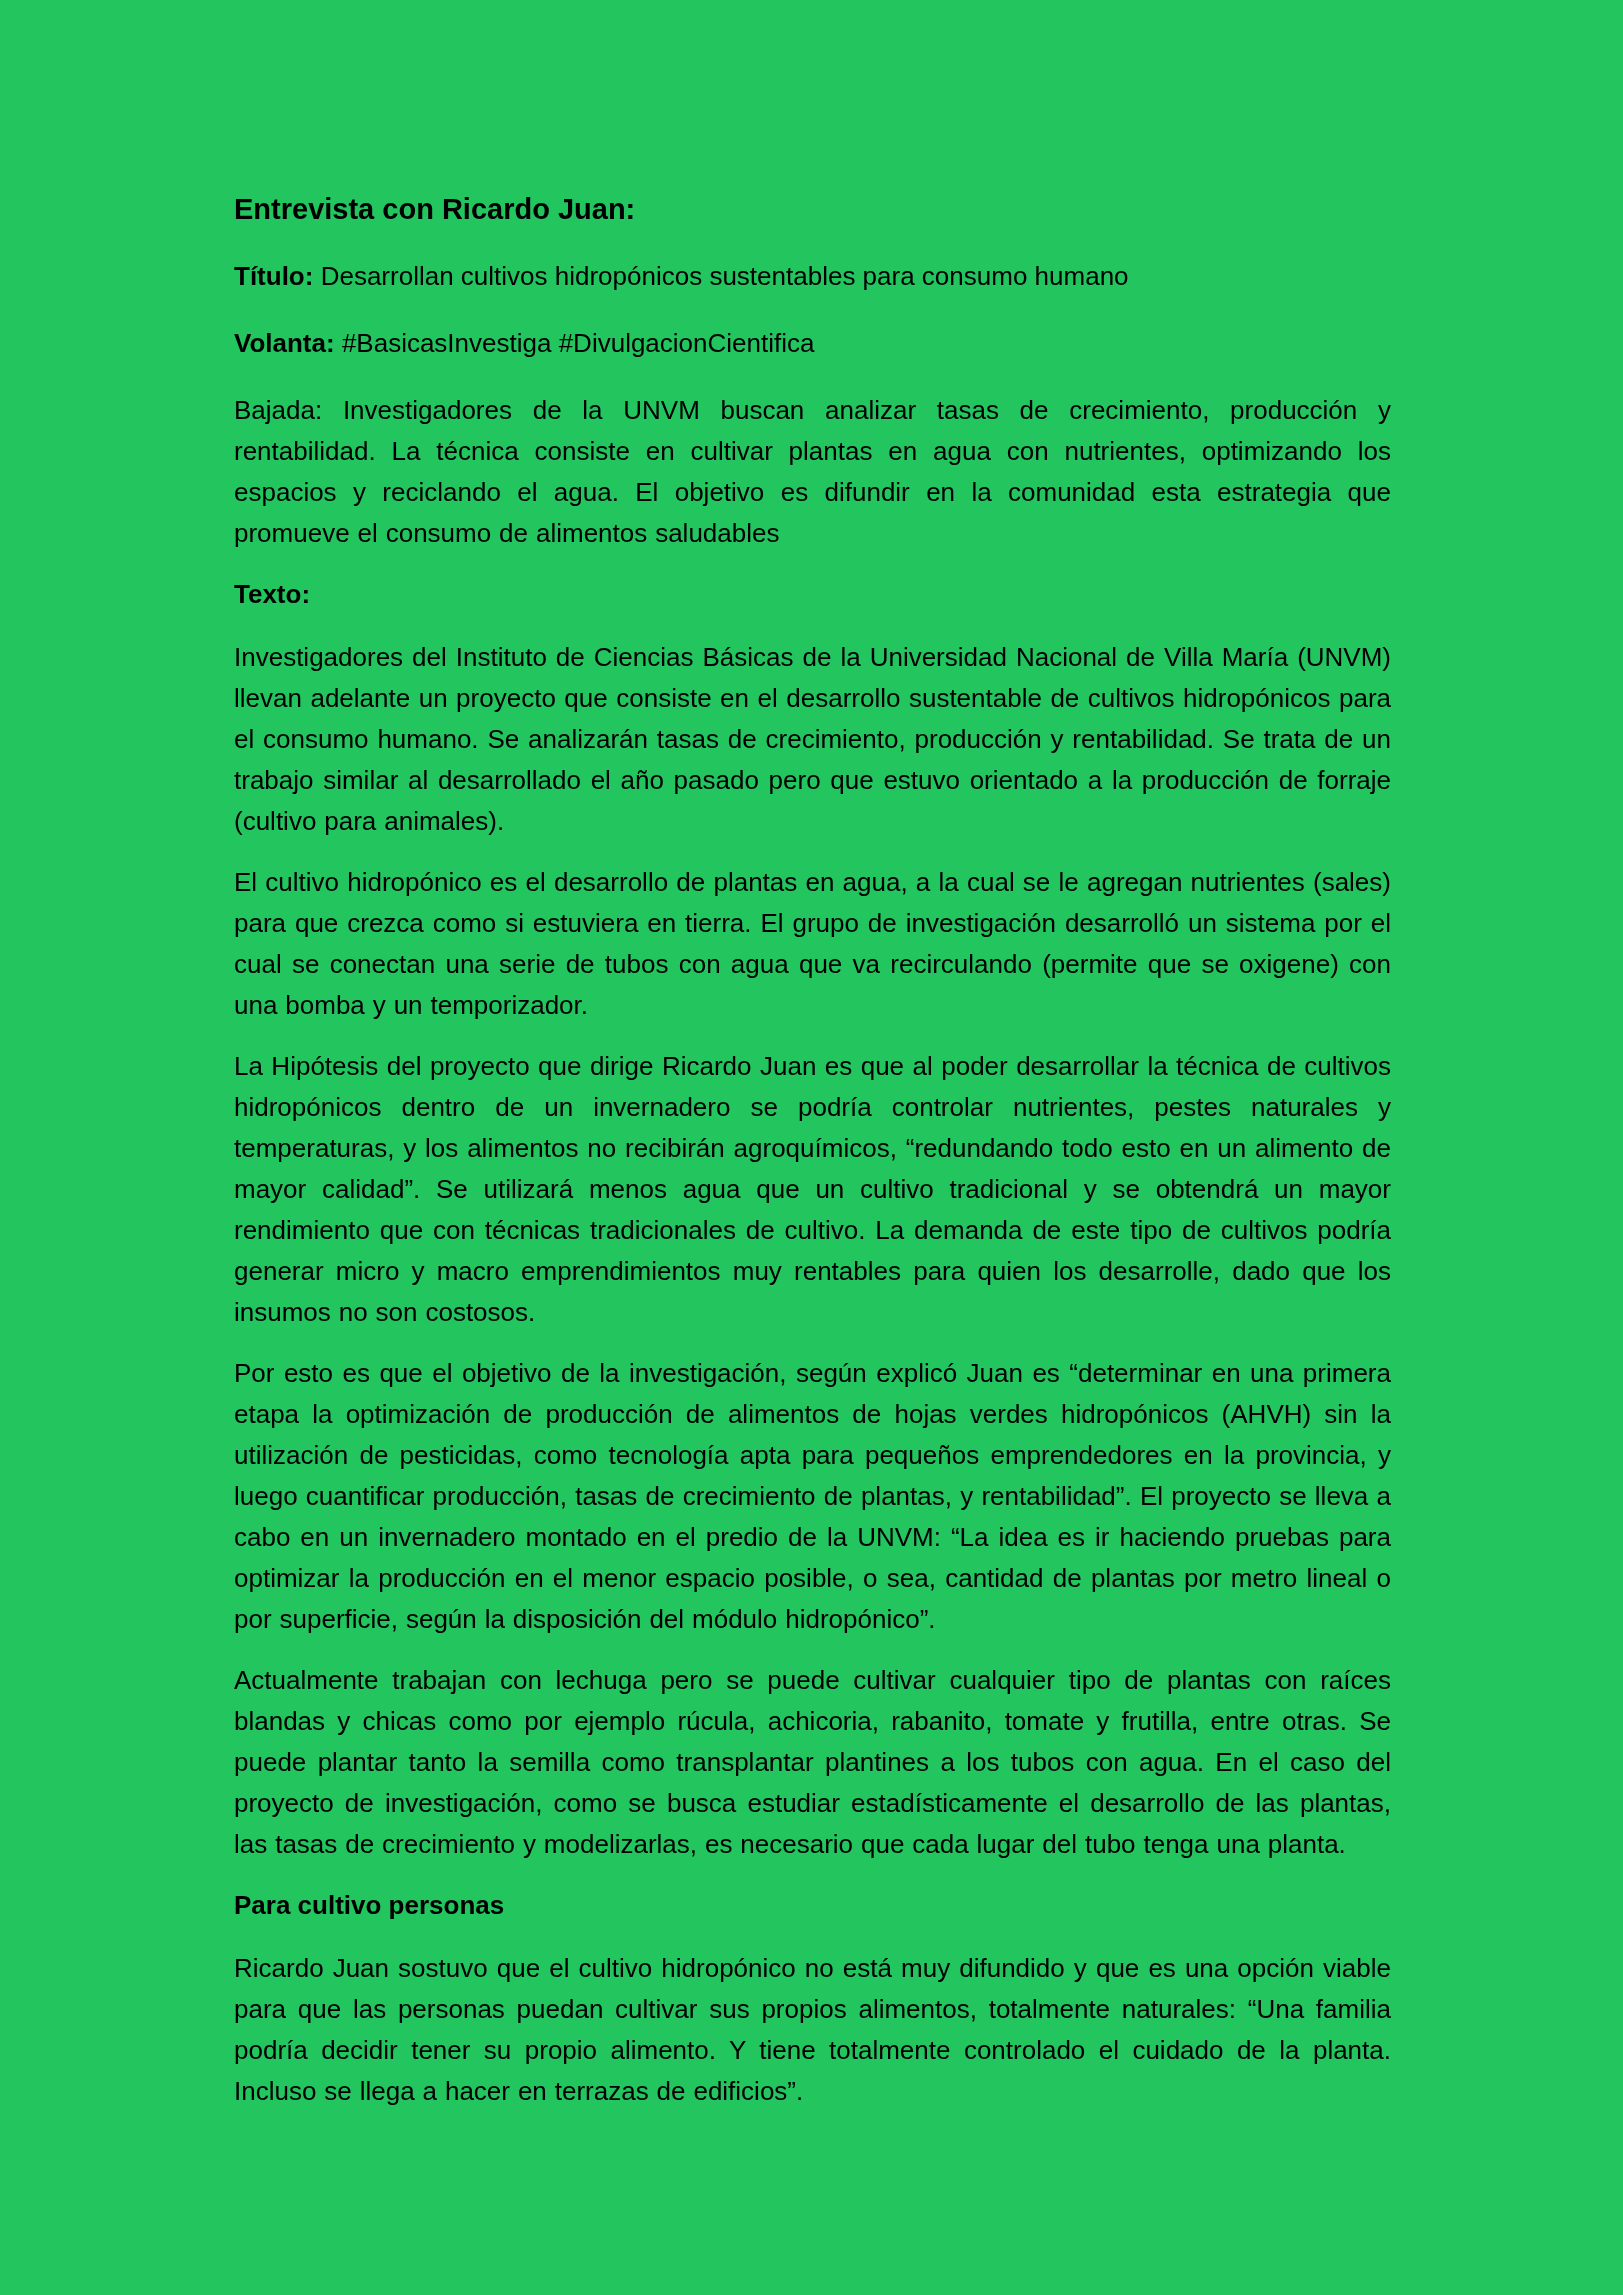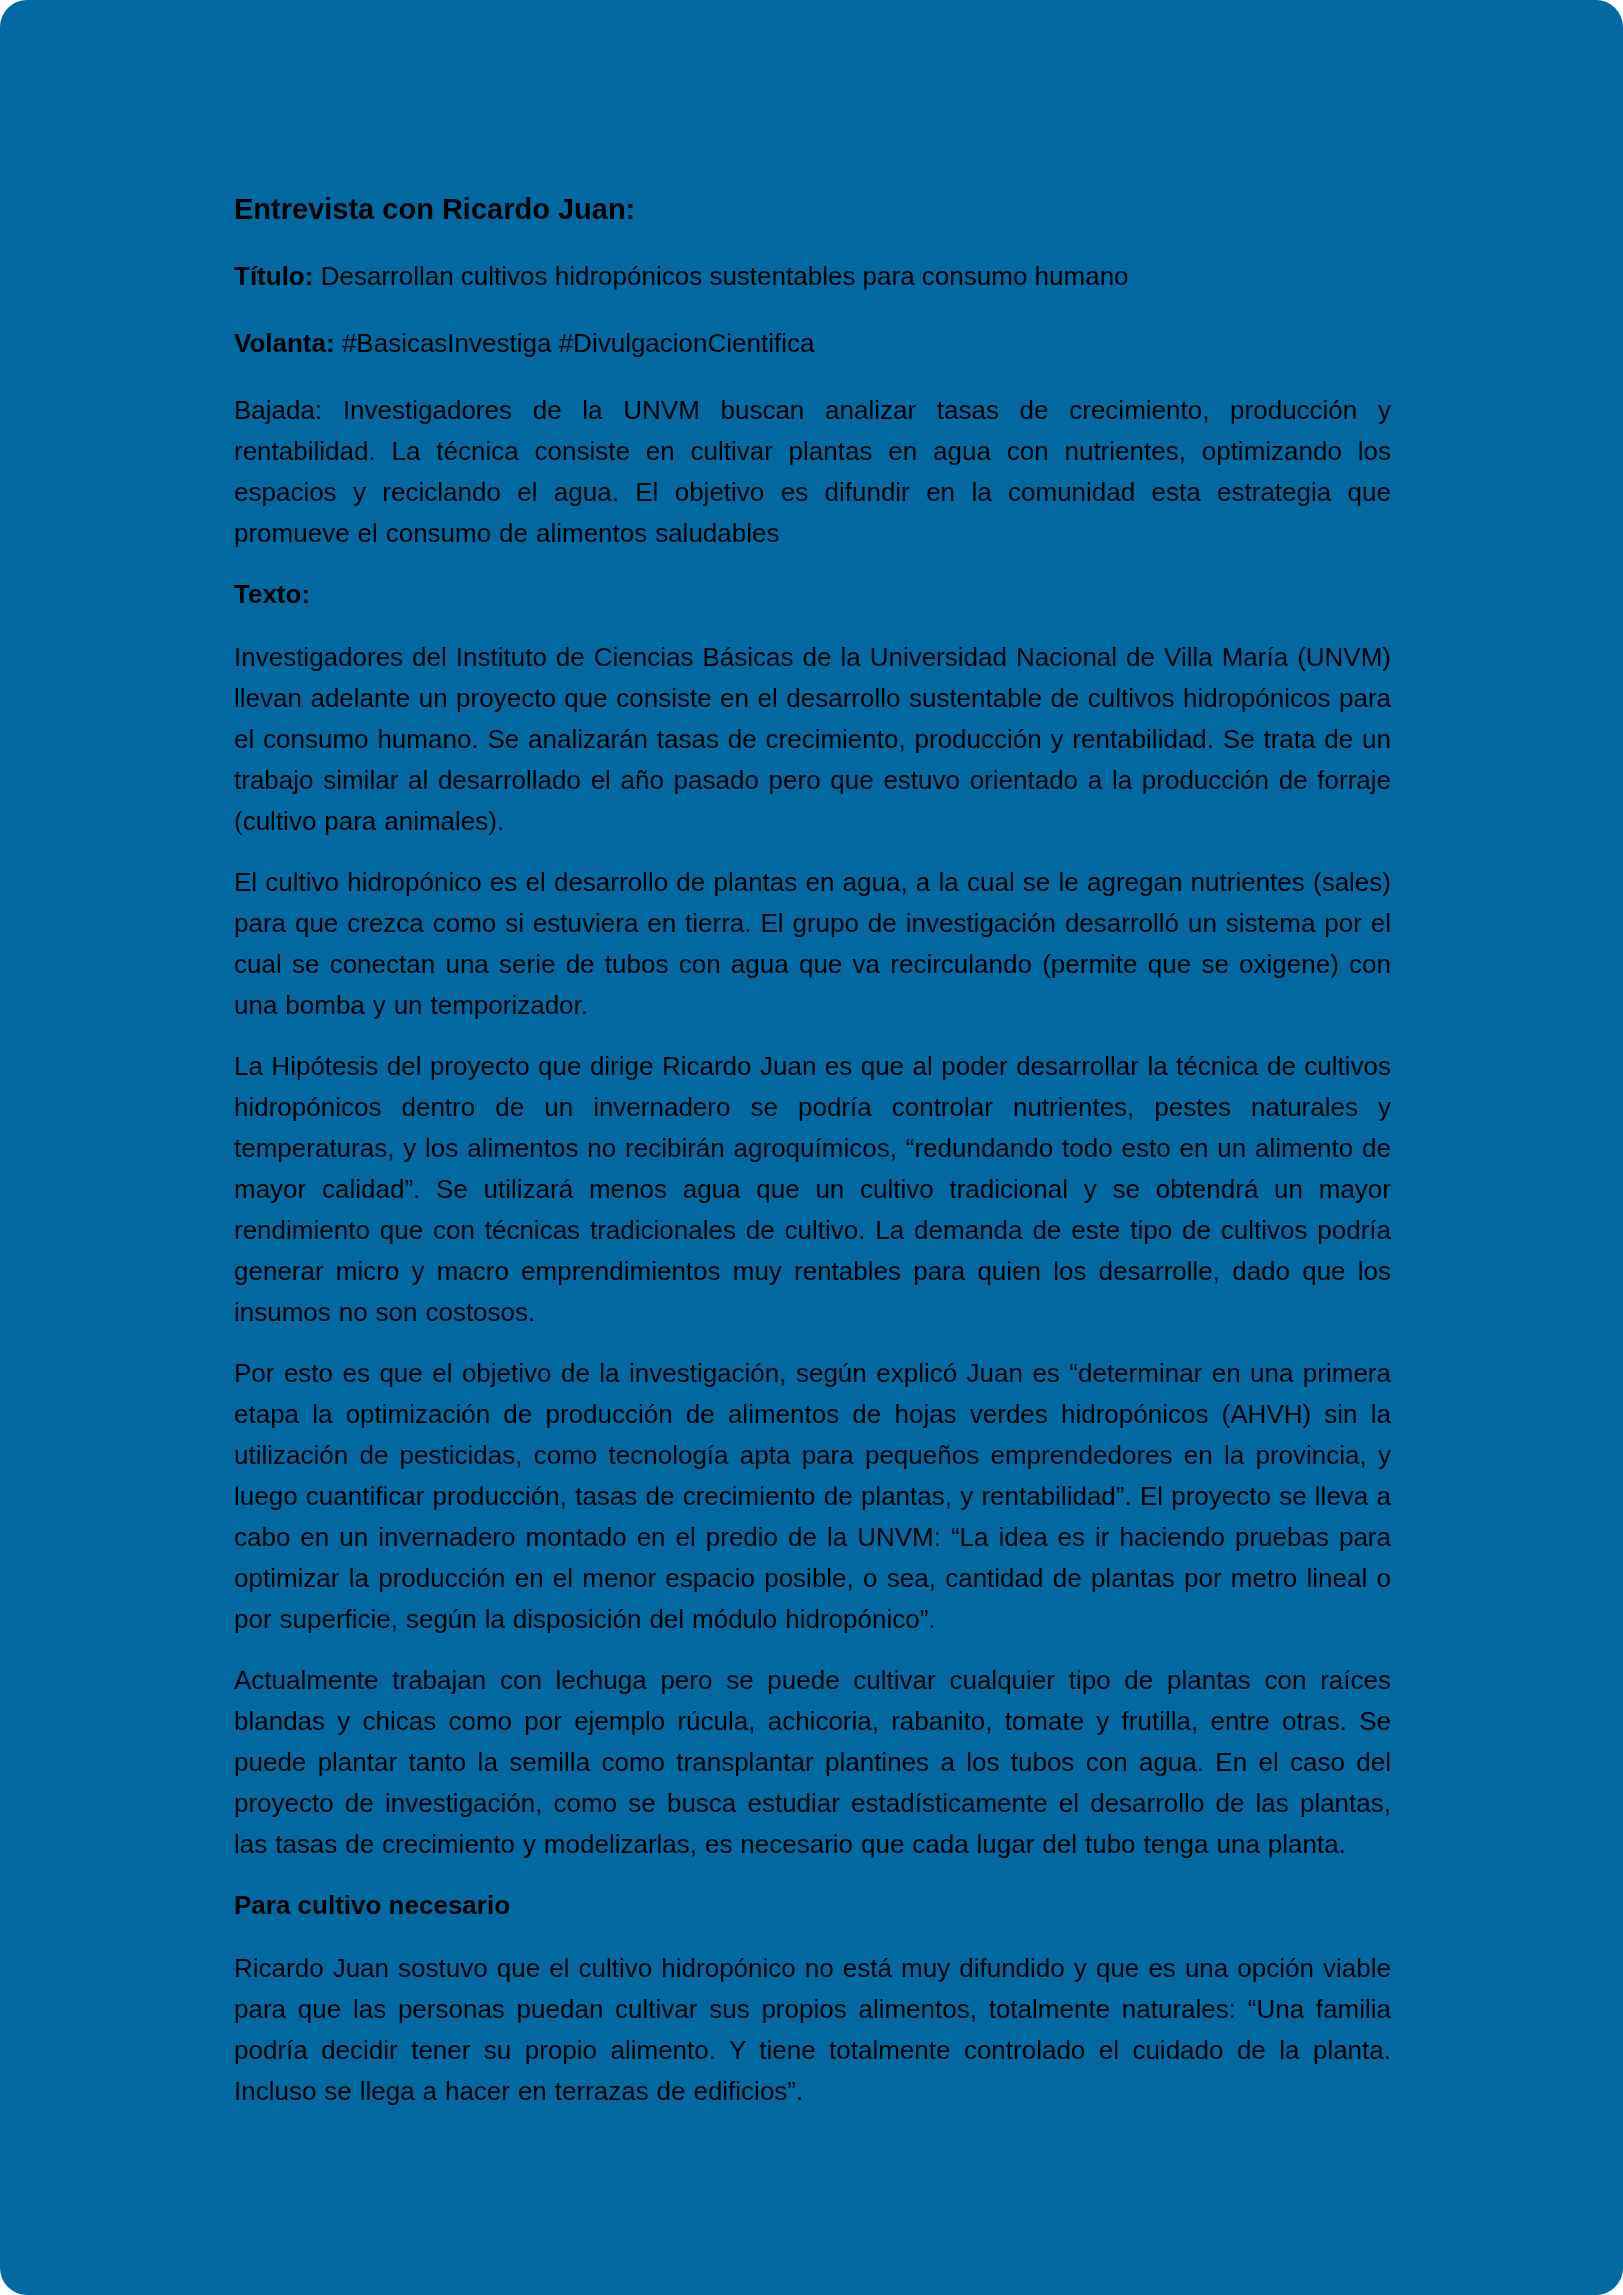--- a/index.html
+++ b/index.html
@@ -7,26 +7,25 @@
     padding: 0;
   }
   body {
     background: #ffffff;
     font-family: "Liberation Sans", "DejaVu Sans", sans-serif;
   }
   .page {
     position: relative;
     width: 1623px;
     height: 2295px;
-    background: #0369a1;
+    background: #22c55e;
     color: #000000;
     box-sizing: border-box;
     padding: 188px 232px 0 234px;
     overflow: hidden;
-    border-radius: 27px;
   }
   .doc-title {
     font-size: 29px;
     font-weight: bold;
     line-height: 42px;
     margin: 0 0 26px 0;
   }
   .field-line {
     font-size: 26px;
     line-height: 41px;
@@ -85,18 +84,18 @@
   <p class="body-para">Investigadores del Instituto de Ciencias Básicas de la Universidad Nacional de Villa María (UNVM) llevan adelante un proyecto que consiste en el desarrollo sustentable de cultivos hidropónicos para el consumo humano. Se analizarán tasas de crecimiento, producción y rentabilidad. Se trata de un trabajo similar al desarrollado el año pasado pero que estuvo orientado a la producción de forraje (cultivo para animales).</p>
 
   <p class="body-para">El cultivo hidropónico es el desarrollo de plantas en agua, a la cual se le agregan nutrientes (sales) para que crezca como si estuviera en tierra. El grupo de investigación desarrolló un sistema por el cual se conectan una serie de tubos con agua que va recirculando (permite que se oxigene) con una bomba y un temporizador.</p>
 
   <p class="body-para">La Hipótesis del proyecto que dirige Ricardo Juan es que al poder desarrollar la técnica de cultivos hidropónicos dentro de un invernadero se podría controlar nutrientes, pestes naturales y temperaturas, y los alimentos no recibirán agroquímicos, “redundando todo esto en un alimento de mayor calidad”. Se utilizará menos agua que un cultivo tradicional y se obtendrá un mayor rendimiento que con técnicas tradicionales de cultivo. La demanda de este tipo de cultivos podría generar micro y macro emprendimientos muy rentables para quien los desarrolle, dado que los insumos no son costosos.</p>
 
   <p class="body-para">Por esto es que el objetivo de la investigación, según explicó Juan es “determinar en una primera etapa la optimización de producción de alimentos de hojas verdes hidropónicos (AHVH) sin la utilización de pesticidas, como tecnología apta para pequeños emprendedores en la provincia, y luego cuantificar producción, tasas de crecimiento de plantas, y rentabilidad”. El proyecto se lleva a cabo en un invernadero montado en el predio de la UNVM: “La idea es ir haciendo pruebas para optimizar la producción en el menor espacio posible, o sea, cantidad de plantas por metro lineal o por superficie, según la disposición del módulo hidropónico”.</p>
 
   <p class="body-para">Actualmente trabajan con lechuga pero se puede cultivar cualquier tipo de plantas con raíces blandas y chicas como por ejemplo rúcula, achicoria, rabanito, tomate y frutilla, entre otras. Se puede plantar tanto la semilla como transplantar plantines a los tubos con agua. En el caso del proyecto de investigación, como se busca estudiar estadísticamente el desarrollo de las plantas, las tasas de crecimiento y modelizarlas, es necesario que cada lugar del tubo tenga una planta.</p>
 
-  <h2 class="section-heading">Para cultivo necesario</h2>
+  <h2 class="section-heading">Para cultivo personas</h2>
 
   <p class="body-para">Ricardo Juan sostuvo que el cultivo hidropónico no está muy difundido y que es una opción viable para que las personas puedan cultivar sus propios alimentos, totalmente naturales: “Una familia podría decidir tener su propio alimento. Y tiene totalmente controlado el cuidado de la planta. Incluso se llega a hacer en terrazas de edificios”.</p>
 
 </div>
 
 
 </body></html>

